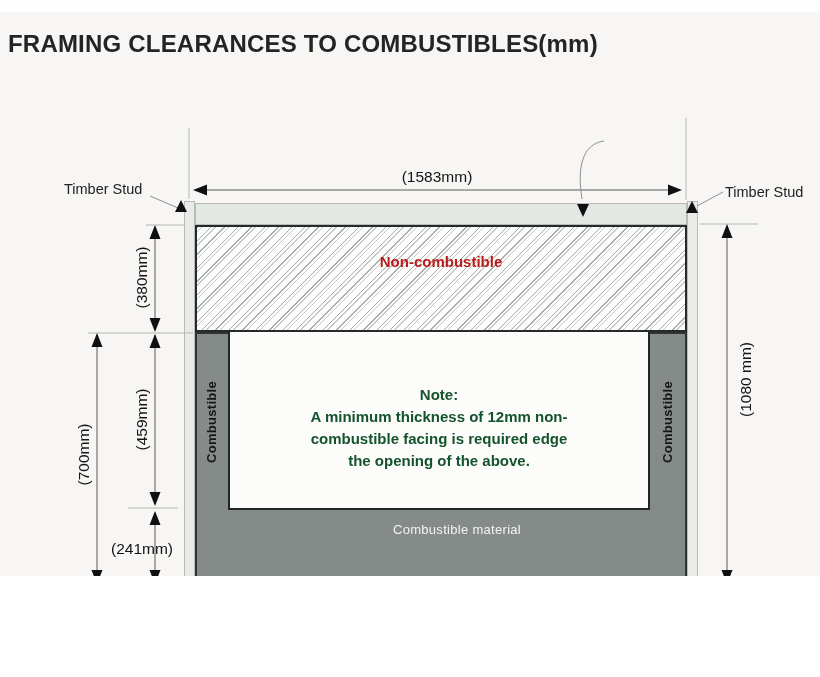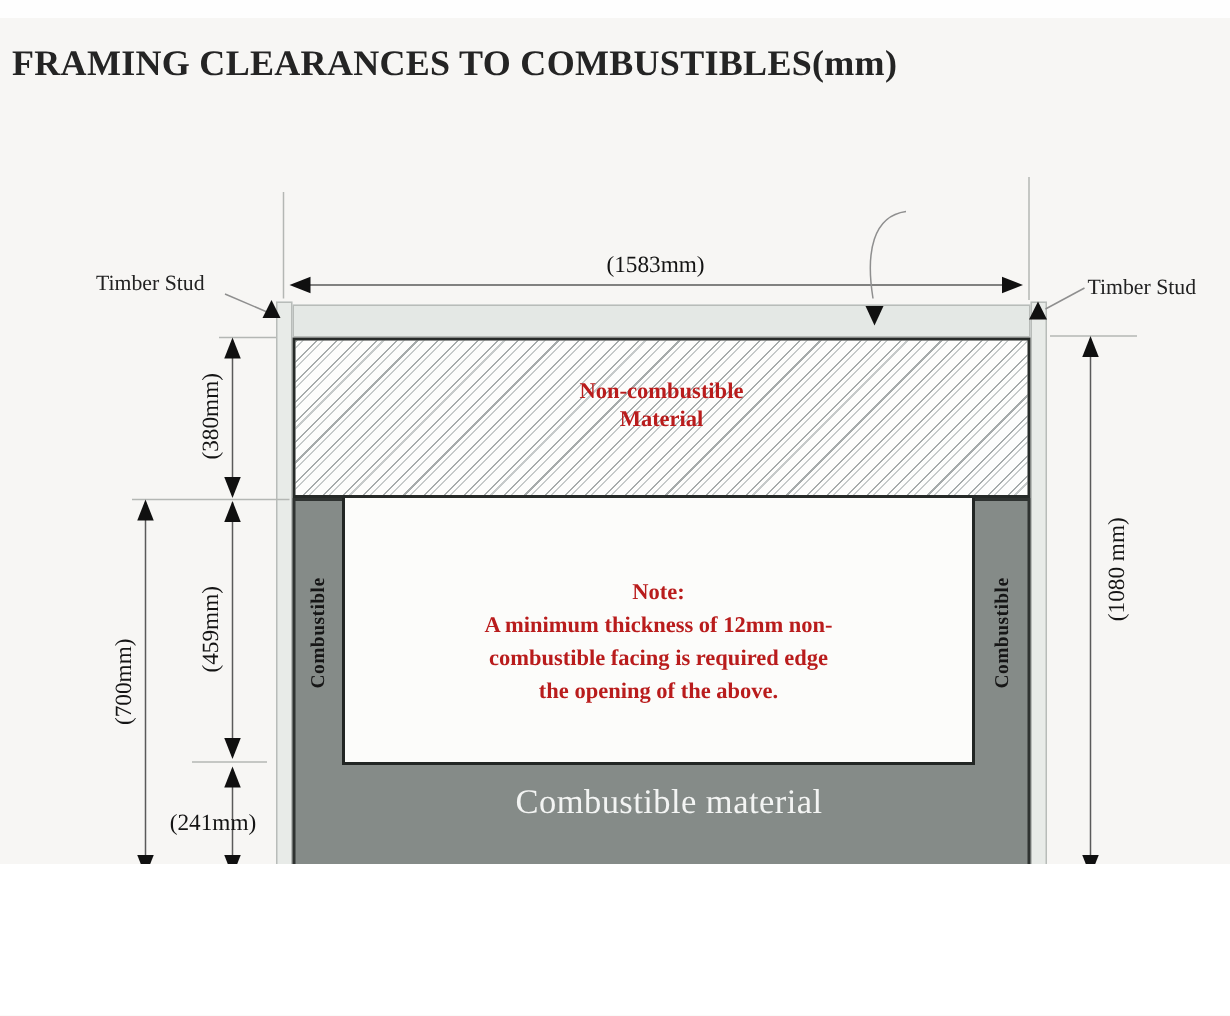--- a/index.html
+++ b/index.html
@@ -1,34 +1,34 @@
 <!DOCTYPE html>
 <html style="--page_bg: #f7f6f4; --combustible_fill: #858b88; --timber_fill: #e8ebe8; --hatch_line: #a6abab;"><head>
 <meta charset="utf-8">
 <style>
   html,body{margin:0;padding:0;background:#fff;}
   #canvas{position:relative;width:820px;height:576px;background:var(--page_bg,#f7f6f4);overflow:hidden;
-          font-family:Liberation Serif, serif;color:#1e1e1e;}
+          font-family:Liberation Sans, sans-serif;color:#1e1e1e;}
   .abs{position:absolute;}
   #top-strip{left:0;top:0;width:820px;height:12px;background:#fefefe;}
   #title{left:8px;top:30px;font-size:24px;font-weight:600;letter-spacing:.2px;color:#242424;white-space:nowrap;}
 
   
   #stud-left-strip{left:184px;top:201px;width:11px;height:385px;background:var(--timber_fill,#e8ebe8);border:1px solid #b8bcb9;box-sizing:border-box;}
   #stud-right-strip{left:687px;top:201px;width:11px;height:385px;background:var(--timber_fill,#e8ebe8);border:1px solid #b8bcb9;box-sizing:border-box;}
   #header-beam{left:195px;top:203px;width:492px;height:22px;background:#e4e8e5;border:1px solid #b8bcb9;box-sizing:border-box;}
   #hatch-box{left:195px;top:225px;width:492px;height:107px;box-sizing:border-box;border:2px solid #262a28;
      background:repeating-linear-gradient(135deg,#a6abab 0 1px,transparent 1px 3px,#c6caca 3px 4px,transparent 4px 9.5px),#fdfdfc;}
   #dark-u{left:195px;top:332px;width:492px;height:252px;box-sizing:border-box;background:var(--combustible_fill,#858b88);border:2px solid #2f3331;}
   #opening{left:228px;top:332px;width:422px;height:178px;box-sizing:border-box;background:#fcfcfa;border:2px solid #222624;border-top:none;}
 
   
   #noncomb-label{left:195px;top:252px;width:492px;text-align:center;font-size:15px;font-weight:bold;line-height:19px;color:#b91c1c;}
-  #note-block{left:238px;top:384px;width:402px;text-align:center;font-size:15px;font-weight:bold;line-height:22px;color:#b91c1c;}
-  #combustible-material-label{left:200px;top:522px;width:492px;text-align:center;font-size:23px;font-weight:400;color:#f3f4f3;letter-spacing:.3px;}
+  #note-block{left:238px;top:384px;width:402px;text-align:center;font-size:15px;font-weight:bold;line-height:22px;color:#14532d;}
+  #combustible-material-label{left:211px;top:522px;width:492px;text-align:center;font-size:13px;font-weight:400;color:#f3f4f3;letter-spacing:.3px;}
   .vlabel{width:120px;height:16px;text-align:center;transform:rotate(-90deg);font-weight:bold;font-size:13px;color:#161616;letter-spacing:.3px;}
   #combustible-label-left{left:152px;top:414px;}
   #combustible-label-right{left:608px;top:414px;}
 
   
   .dim{font-size:15.5px;color:#141414;text-align:center;white-space:nowrap;}
   .vdim{width:110px;height:17px;transform:rotate(-90deg);}
   #dim-1583{left:367px;top:168px;width:140px;}
   #dim-380{left:86px;top:269px;}
   #dim-459{left:86px;top:411px;}
@@ -106,21 +106,20 @@
       <polygon class="arrow" points="181,200 175,212 187,212"></polygon>
       <line class="leader" x1="723" y1="192" x2="697" y2="206"></line>
       <polygon class="arrow" points="692,201 686,213 698,213"></polygon>
       <path class="leader" d="M 604,141 C 582,144 577,168 582,199"></path>
       <polygon class="arrow" points="583,217 577,204 589,204"></polygon>
     </g>
   </svg>
 
   <div class="abs" id="noncomb-label">
     <div>Non-combustible</div>
-    <div>Material</div>
   </div>
   <div class="abs vlabel" id="combustible-label-left">Combustible</div>
   <div class="abs vlabel" id="combustible-label-right">Combustible</div>
   <div class="abs" id="note-block">
     <div>Note:</div>
     <div>A minimum thickness of 12mm non-</div>
     <div>combustible facing is required edge</div>
     <div>the opening of the above.</div>
   </div>
   <div class="abs" id="combustible-material-label">Combustible material</div>

